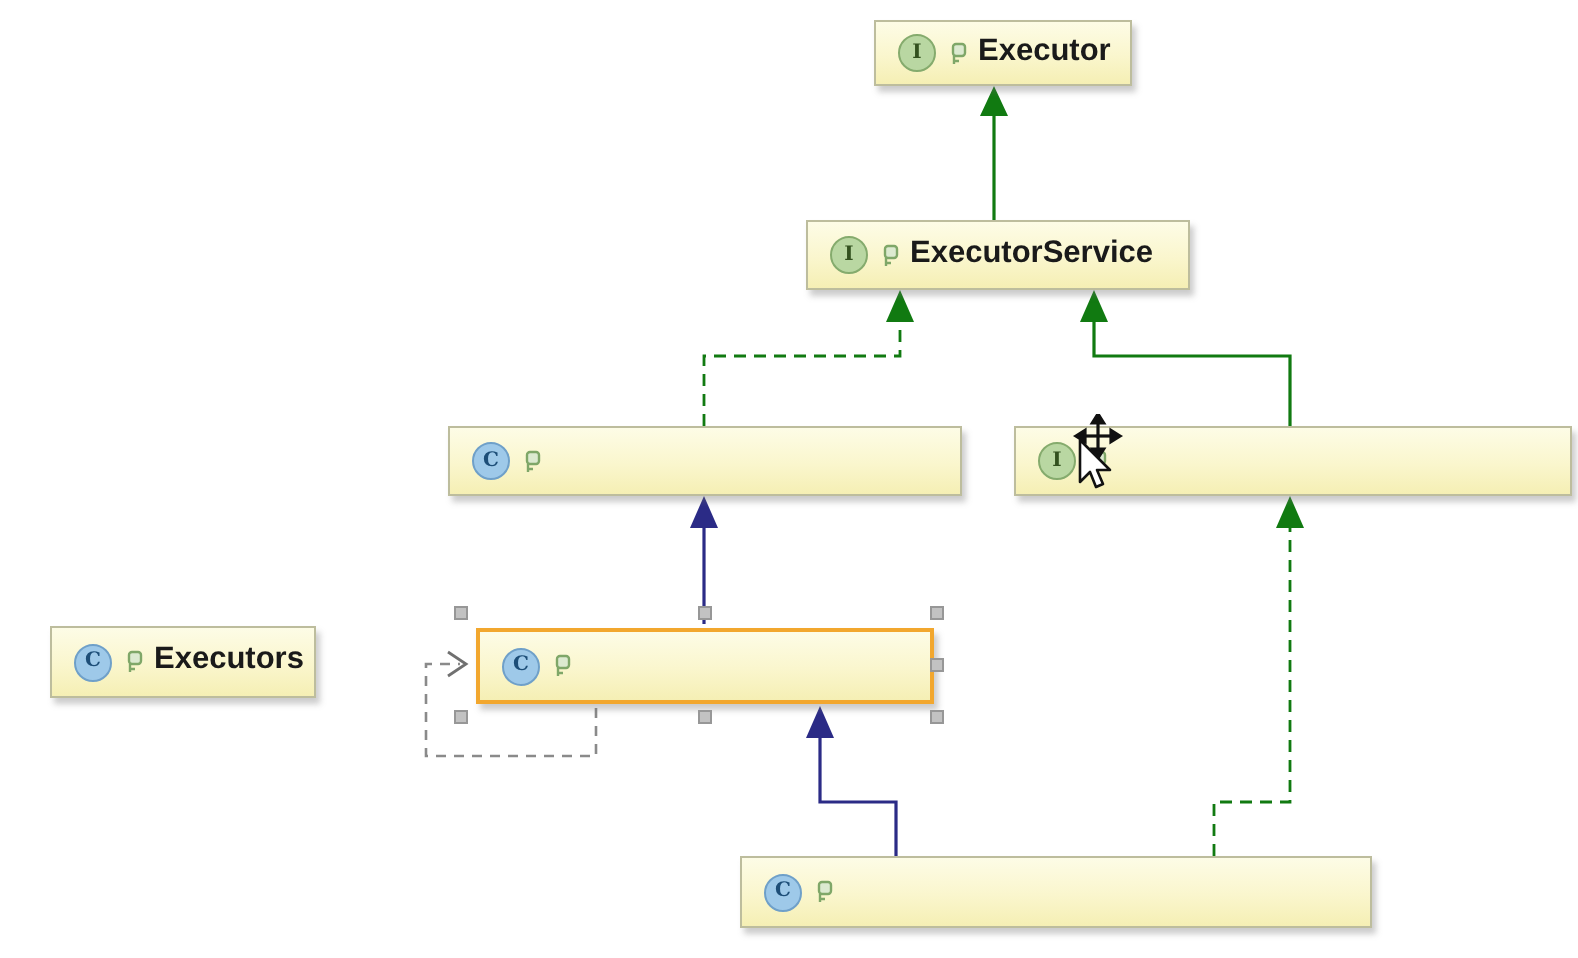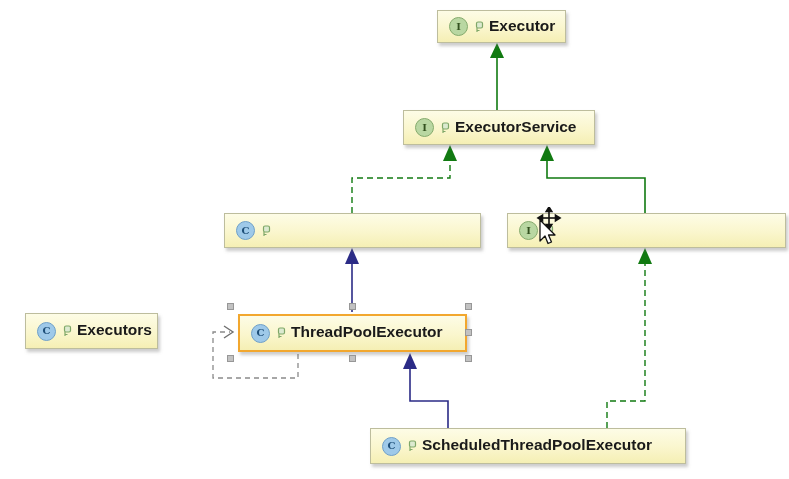--- a/index.html
+++ b/index.html
@@ -119,38 +119,36 @@
     </svg>
     <span class="label">Executors</span>
   </div>
 
   <div class="node selected" style="left:238px; top:314px; width:229px; height:38px;">
     <span class="type-icon cls">C</span>
     <svg class="key-icon" width="11" height="12" viewBox="0 0 11 12">
       <rect x="3.5" y="1" width="6" height="6" rx="1.5" fill="#dcead0" stroke="#7fa768" stroke-width="1.2"></rect>
       <path d="M4,7 L4,11 M4,9.5 L6.5,9.5" stroke="#7fa768" stroke-width="1.2" fill="none"></path>
     </svg>
-    <span class="label">ThreadPoolExecutor</span>
   </div>
 
   <div class="handle" style="left:227px; top:303px;"></div>
   <div class="handle" style="left:349px; top:303px;"></div>
   <div class="handle" style="left:465px; top:303px;"></div>
   <div class="handle" style="left:465px; top:329px;"></div>
   <div class="handle" style="left:227px; top:355px;"></div>
   <div class="handle" style="left:349px; top:355px;"></div>
   <div class="handle" style="left:465px; top:355px;"></div>
 
   <div class="node" style="left:370px; top:428px; width:316px; height:36px;">
     <span class="type-icon cls">C</span>
     <svg class="key-icon" width="11" height="12" viewBox="0 0 11 12">
       <rect x="3.5" y="1" width="6" height="6" rx="1.5" fill="#dcead0" stroke="#7fa768" stroke-width="1.2"></rect>
       <path d="M4,7 L4,11 M4,9.5 L6.5,9.5" stroke="#7fa768" stroke-width="1.2" fill="none"></path>
     </svg>
-    <span class="label">ScheduledThreadPoolExecutor</span>
   </div>
 
   <svg id="cursor" width="32" height="40" viewBox="0 0 32 40">
 
     <g stroke="#111" stroke-width="1.6" fill="#111">
       <line x1="18" y1="3" x2="18" y2="19"></line>
       <line x1="10" y1="11" x2="26" y2="11"></line>
       <polygon points="18,0 15.2,4.5 20.8,4.5"></polygon>
       <polygon points="18,22 15.2,17.5 20.8,17.5"></polygon>
       <polygon points="7,11 11.5,8.2 11.5,13.8"></polygon>

